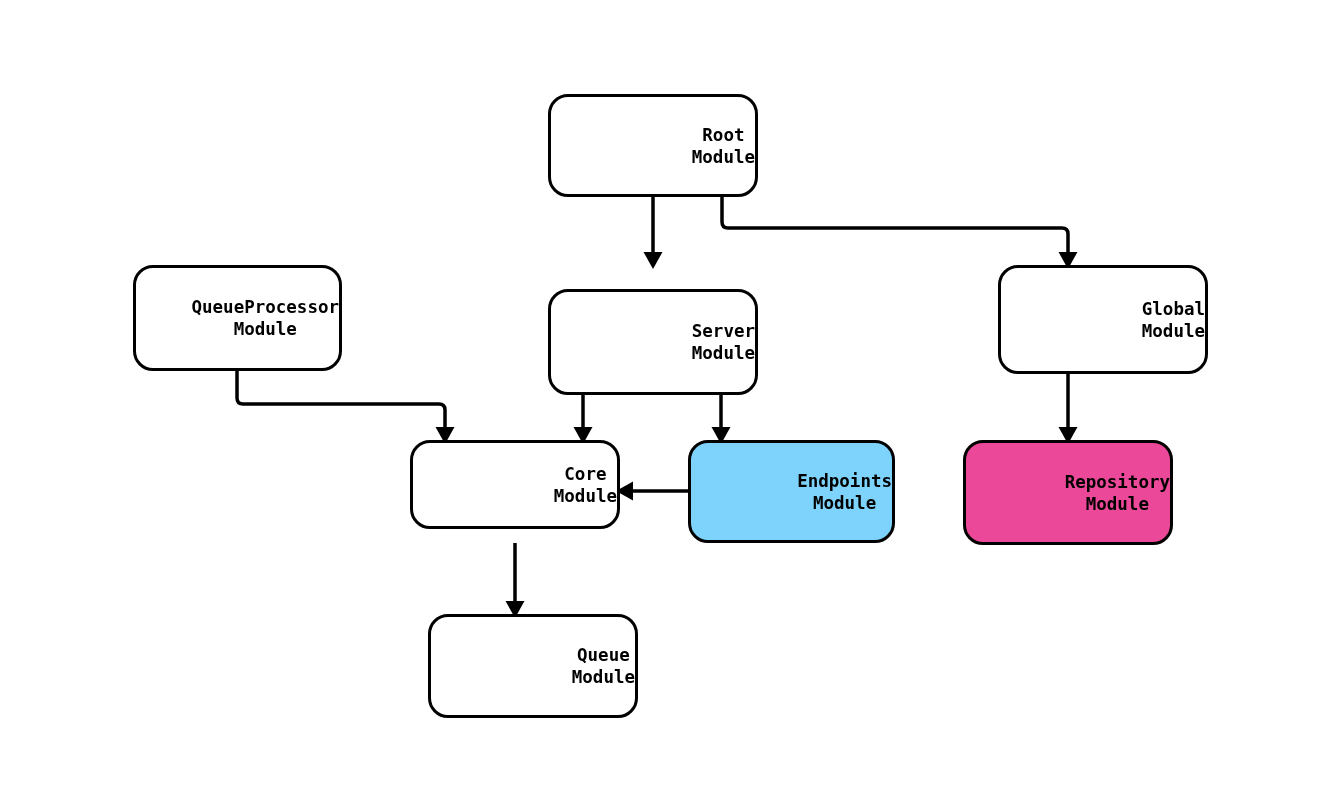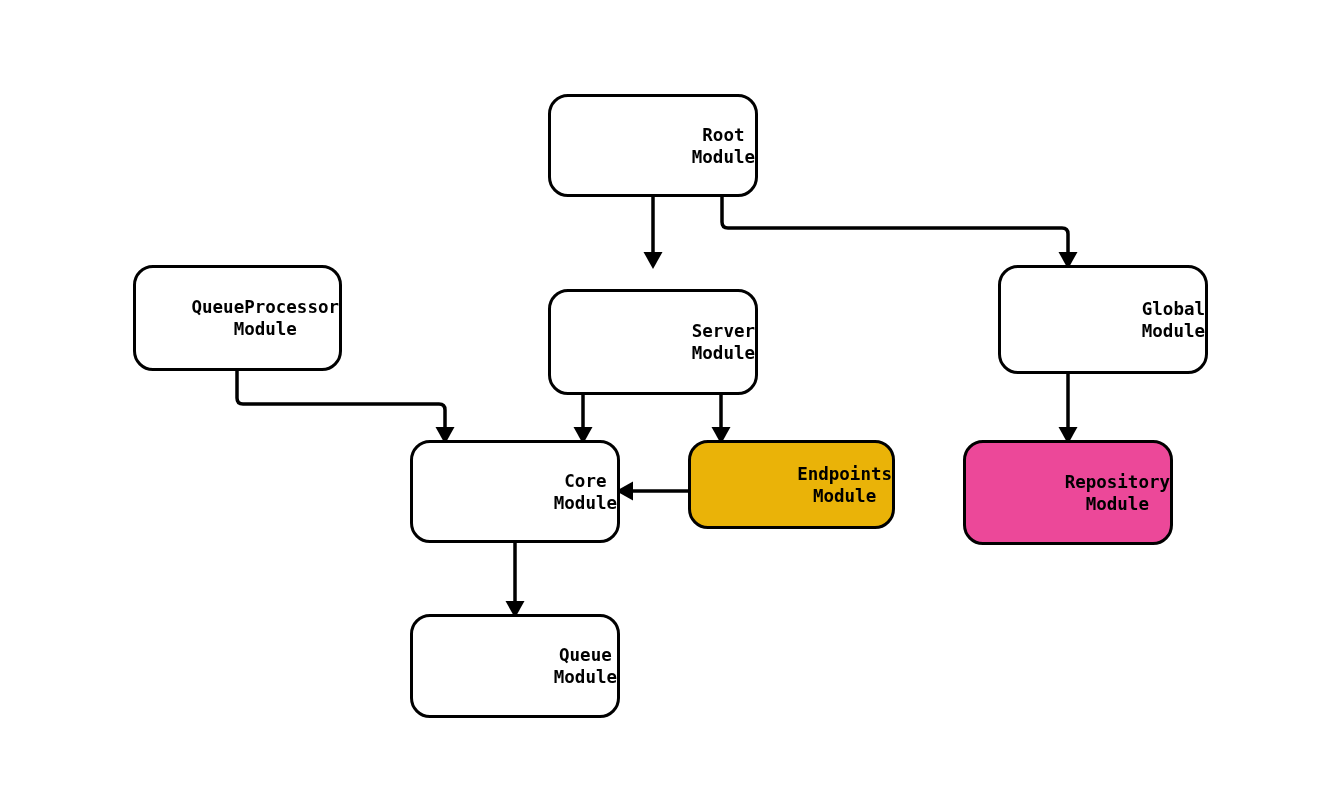--- a/index.html
+++ b/index.html
@@ -87,31 +87,31 @@
 Module</div>
       </div>
       <div class="node-box" style="left: 548px; top: 265px; width: 210px; height: 106px; border-color: rgb(0, 0, 0); background: rgb(255, 255, 255); margin-top: 24px;">
         <div class="node-label">Server
 Module</div>
       </div>
       <div class="node-box" style="left: 963px; top: 265px; width: 210px; height: 109px; border-color: rgb(0, 0, 0); background: rgb(255, 255, 255); margin-left: 35px;">
         <div class="node-label">Global
 Module</div>
       </div>
-      <div class="node-box" style="left: 410px; top: 440px; width: 210px; height: 103px; border-color: rgb(0, 0, 0); background: rgb(255, 255, 255);">
+      <div class="node-box" style="left: 410px; top: 440px; width: 210px; height: 89px; border-color: rgb(0, 0, 0); background: rgb(255, 255, 255);">
         <div class="node-label">Core
 Module</div>
       </div>
-      <div class="node-box" style="left: 688px; top: 440px; width: 207px; height: 89px; border-color: rgb(0, 0, 0); background: #eab308;">
+      <div class="node-box" style="left: 688px; top: 440px; width: 207px; height: 103px; border-color: rgb(0, 0, 0); background: #7dd3fc;">
         <div class="node-label">Endpoints
 Module</div>
       </div>
       <div class="node-box" style="left: 963px; top: 440px; width: 210px; height: 105px; border-color: rgb(0, 0, 0); background: #ec4899;">
         <div class="node-label">Repository
 Module</div>
       </div>
-      <div class="node-box" style="left: 410px; top: 614px; width: 210px; height: 104px; border-color: rgb(0, 0, 0); background: rgb(255, 255, 255);">
+      <div class="node-box" style="left: 428px; top: 614px; width: 210px; height: 104px; border-color: rgb(0, 0, 0); background: rgb(255, 255, 255);">
         <div class="node-label">Queue
 Module</div>
       </div>
     </div>
 
 </div>
 
 </body></html>

